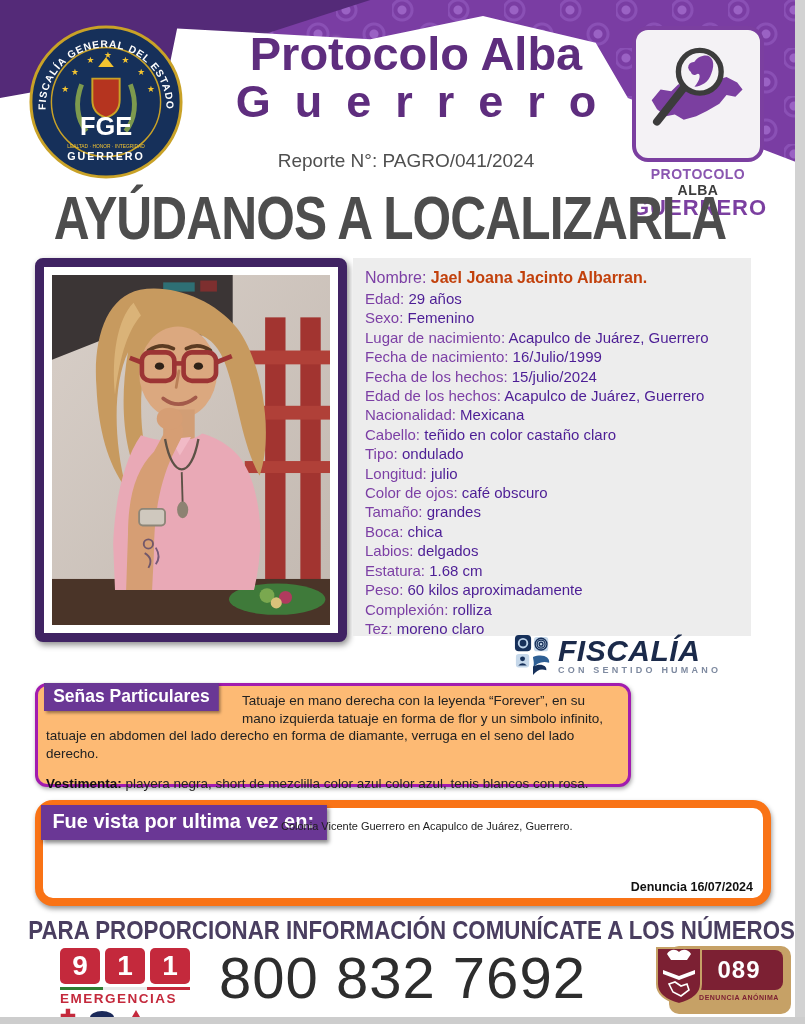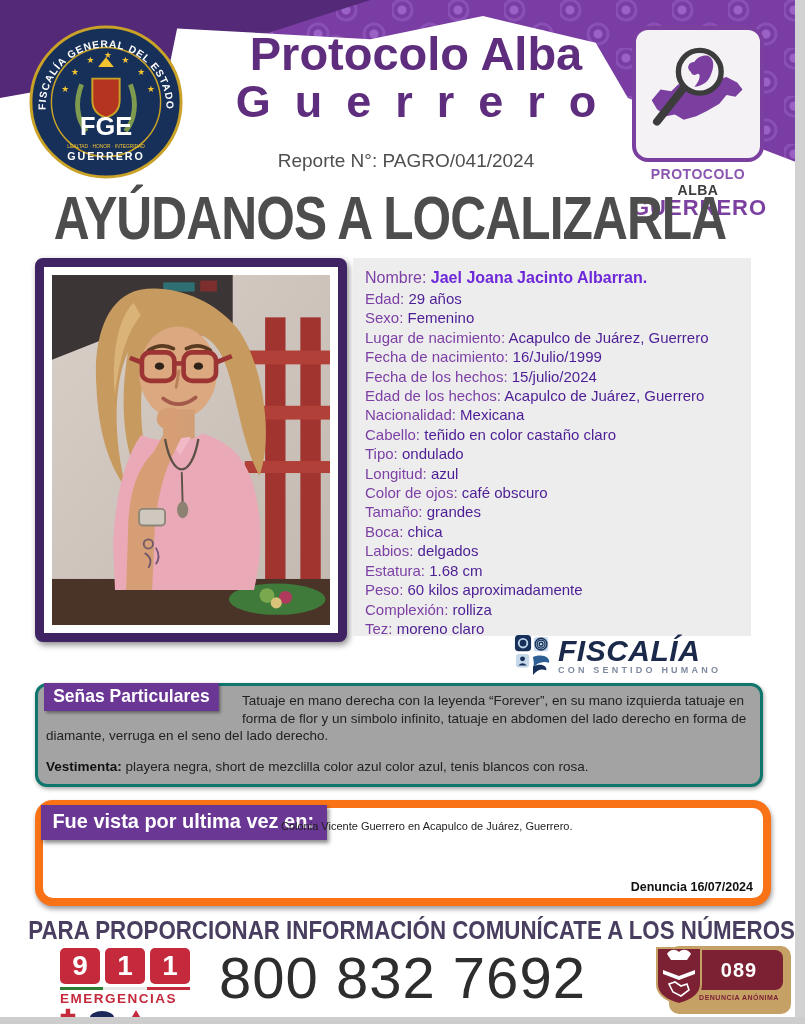--- a/index.html
+++ b/index.html
@@ -59,31 +59,31 @@
     padding:8px;box-sizing:border-box;}
   .photo-frame svg{width:100%;height:100%;display:block;}
 
   
   .info{position:absolute;left:353px;top:258px;width:398px;height:378px;background:#ededed;
     padding:9px 12px;box-sizing:border-box;}
   .row{font-size:15px;line-height:19.4px;white-space:nowrap;}
   .row .lbl{font-weight:normal;color:#7c3fa5;}
   .row .val{color:#4c1d95;}
   .row.name{font-size:16px;line-height:22px;}
-  .row.name .val{font-weight:bold;color:#6d28d9;}
+  .row.name .val{font-weight:bold;color:#c2410c;}
 
   
   .fiscalia{position:absolute;left:514px;top:630px;width:240px;height:52px;display:flex;align-items:center;}
   .fis-text{margin-left:6px;}
   .fis-name{font-size:30px;font-weight:bold;font-style:italic;color:#1b2a4a;letter-spacing:.5px;line-height:28px;}
   .fis-tag{font-size:9px;font-weight:bold;color:#7e8aa0;letter-spacing:3.2px;}
 
   
-  .senas{position:absolute;left:35px;top:683px;width:728px;height:104px;background:#a3a3a3;
-    border:3px solid #0f766e;border-radius:12px;box-shadow:1px 2px 4px rgba(0,0,0,.35);
+  .senas{position:absolute;left:35px;top:683px;width:596px;height:104px;background:#fdba74;
+    border:3px solid #a21caf;border-radius:12px;box-shadow:1px 2px 4px rgba(0,0,0,.35);
     padding:6px 10px 6px 8px;box-sizing:border-box;font-size:13.5px;color:#222;}
   .senas-chip{float:left;background:#6a3795;color:#fff;font-size:19px;font-weight:bold;
     padding:2px 10px 4px 10px;margin:-9px 8px 2px -2px;box-shadow:2px 2px 3px rgba(0,0,0,.4);
     transform:scaleX(.92);transform-origin:left center;}
   .senas-text{line-height:17.5px;}
   .vestimenta{margin-top:13px;line-height:17px;}
   .vestimenta .vlbl{font-weight:bold;color:#111;}
 
   
   .seen{position:absolute;left:35px;top:800px;width:736px;height:106px;background:#fff;
@@ -115,21 +115,21 @@
   .cross{color:#c4293c;font-size:19px;font-weight:bold;line-height:16px;}
   .cap{width:24px;height:13px;background:#1b2a5a;border-radius:50% 50% 20% 20%;position:relative;}
   .cap::after{content:"";position:absolute;left:4px;bottom:-2px;width:16px;height:4px;background:#0f1c40;border-radius:2px;}
   .tri{width:0;height:0;border-left:8px solid transparent;border-right:8px solid transparent;
     border-bottom:14px solid #c4293c;}
 
   
   .a089{position:absolute;left:655px;top:942px;width:136px;height:76px;}
   .a089-tan{position:absolute;left:14px;top:4px;width:122px;height:68px;background:#c6a166;border-radius:10px;}
   .a089-num{position:absolute;left:40px;top:8px;width:88px;height:40px;background:#7c2033;border-radius:8px;
-    color:#fff;font-size:20px;font-weight:bold;display:flex;align-items:center;justify-content:center;letter-spacing:1px;}
+    color:#fff;font-size:24px;font-weight:bold;display:flex;align-items:center;justify-content:center;letter-spacing:1px;}
   .a089-label{position:absolute;left:40px;top:52px;width:88px;text-align:center;
     font-size:7px;font-weight:bold;color:#7c2033;letter-spacing:.5px;}
   .a089-shield{position:absolute;left:0px;top:2px;width:48px;height:62px;}
 
   .clear{clear:both;}
 </style>
 </head>
 <body>
 
 <div class="poster">
@@ -259,21 +259,21 @@
     <div class="row name"><span class="lbl">Nombre:</span> <span class="val">Jael Joana Jacinto Albarran.</span></div>
     <div class="row"><span class="lbl">Edad:</span> <span class="val">29 años</span></div>
     <div class="row"><span class="lbl">Sexo:</span> <span class="val">Femenino</span></div>
     <div class="row"><span class="lbl">Lugar de nacimiento:</span> <span class="val">Acapulco de Juárez, Guerrero</span></div>
     <div class="row"><span class="lbl">Fecha de nacimiento:</span> <span class="val">16/Julio/1999</span></div>
     <div class="row"><span class="lbl">Fecha de los hechos:</span> <span class="val">15/julio/2024</span></div>
     <div class="row"><span class="lbl">Edad de los hechos:</span> <span class="val">Acapulco de Juárez, Guerrero</span></div>
     <div class="row"><span class="lbl">Nacionalidad:</span> <span class="val">Mexicana</span></div>
     <div class="row"><span class="lbl">Cabello:</span> <span class="val">teñido en color castaño claro</span></div>
     <div class="row"><span class="lbl">Tipo:</span> <span class="val">ondulado</span></div>
-    <div class="row"><span class="lbl">Longitud:</span> <span class="val">azul</span></div>
+    <div class="row"><span class="lbl">Longitud:</span> <span class="val">julio</span></div>
     <div class="row"><span class="lbl">Color de ojos:</span> <span class="val">café obscuro</span></div>
     <div class="row"><span class="lbl">Tamaño:</span> <span class="val">grandes</span></div>
     <div class="row"><span class="lbl">Boca:</span> <span class="val">chica</span></div>
     <div class="row"><span class="lbl">Labios:</span> <span class="val">delgados</span></div>
     <div class="row"><span class="lbl">Estatura:</span> <span class="val">1.68 cm</span></div>
     <div class="row"><span class="lbl">Peso:</span> <span class="val">60 kilos aproximadamente</span></div>
     <div class="row"><span class="lbl">Complexión:</span> <span class="val">rolliza</span></div>
     <div class="row"><span class="lbl">Tez:</span> <span class="val">moreno claro</span></div>
   </div>
 

